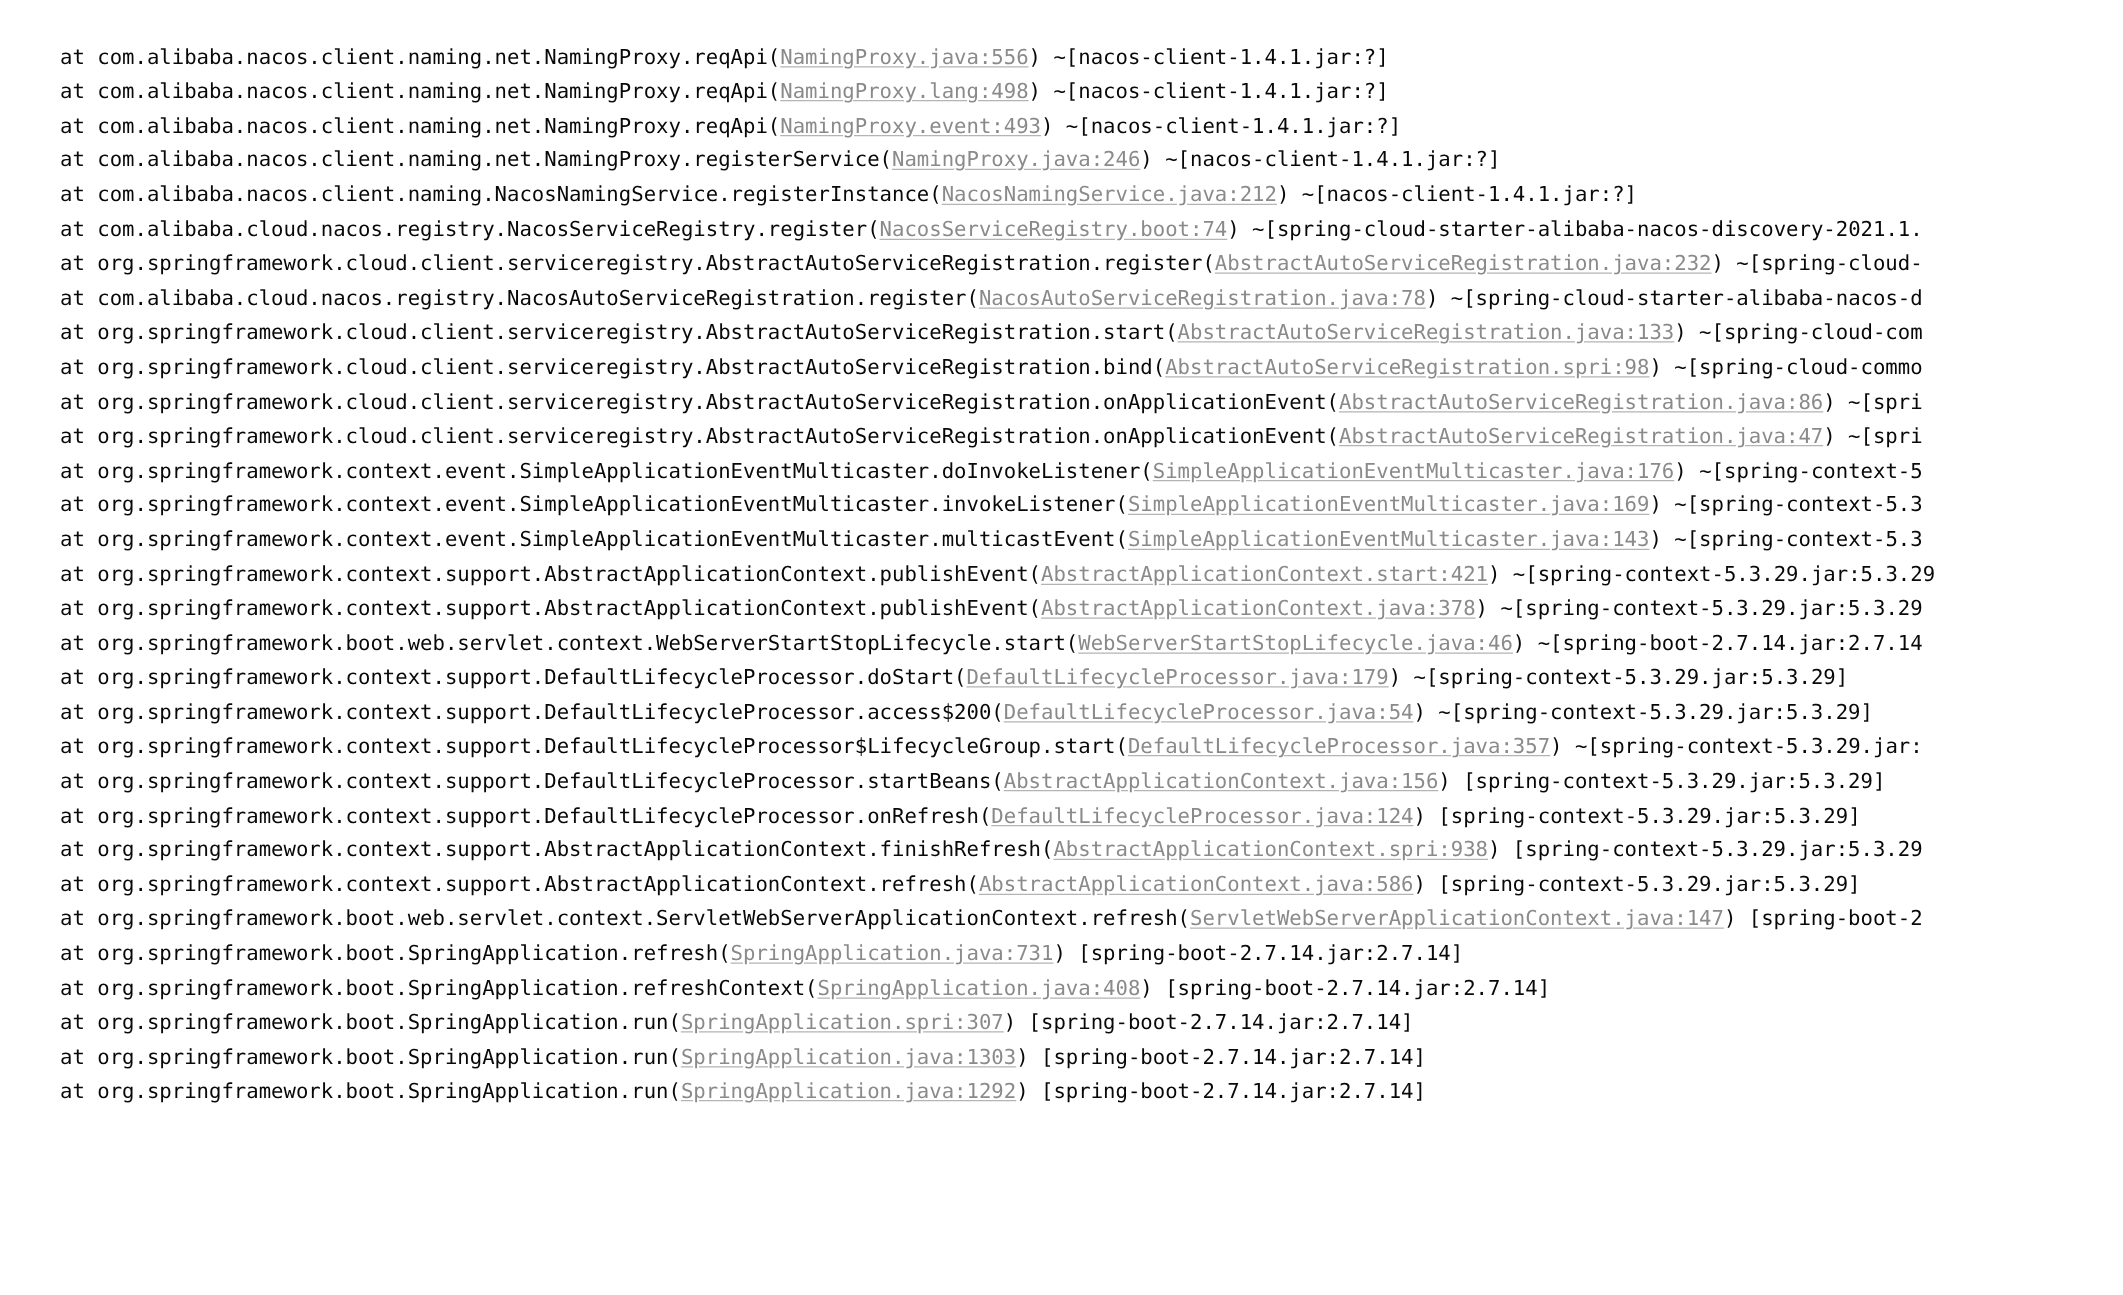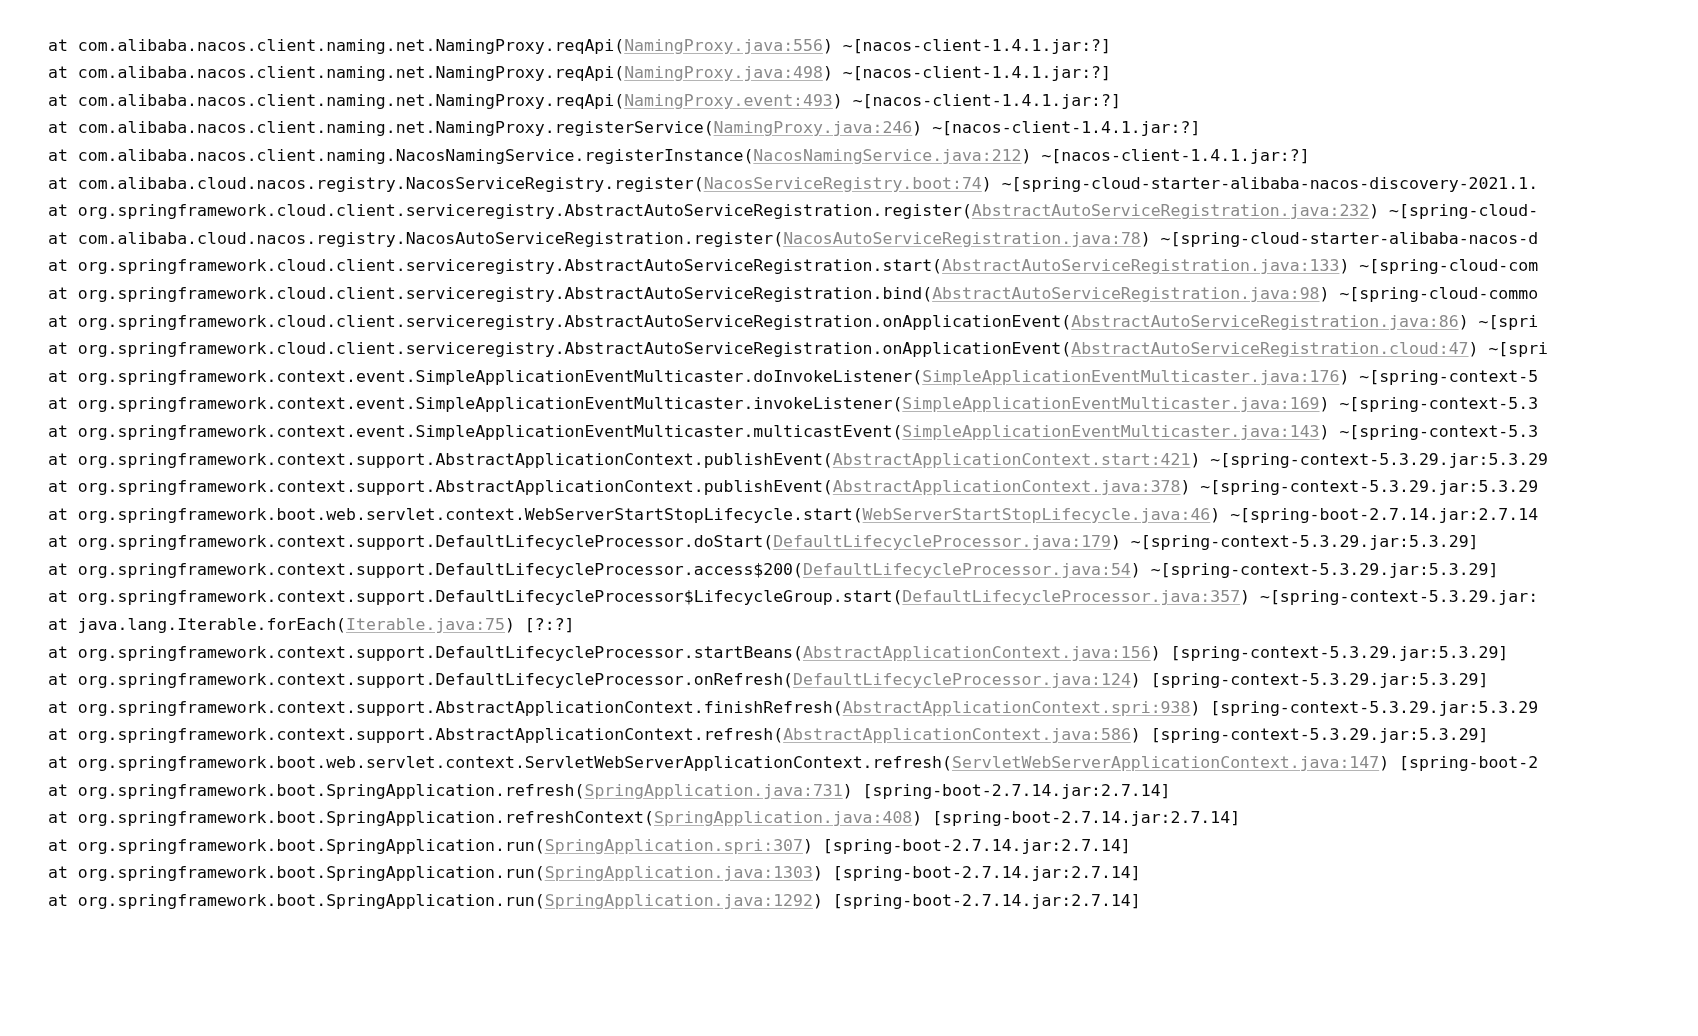--- a/index.html
+++ b/index.html
@@ -51,41 +51,40 @@
 </head>
 <body>
 
 <div class="console">
   <div class="line header">
     
   </div>
 
   <div id="frames">
       <div class="line frame"><span class="cls">at </span><span class="cls">com.alibaba.nacos.client.naming.net.NamingProxy.reqApi(</span><span class="link">NamingProxy.java:556</span><span class="cls">) ~[nacos-client-1.4.1.jar:?]</span></div>
-      <div class="line frame"><span class="cls">at </span><span class="cls">com.alibaba.nacos.client.naming.net.NamingProxy.reqApi(</span><span class="link">NamingProxy.java:498</span><span class="cls">) ~[nacos-client-1.4.1.jar:?]</span></div>
+      <div class="line frame"><span class="cls">at </span><span class="cls">com.alibaba.nacos.client.naming.net.NamingProxy.reqApi(</span><span class="link">NamingProxy.lang:498</span><span class="cls">) ~[nacos-client-1.4.1.jar:?]</span></div>
       <div class="line frame"><span class="cls">at </span><span class="cls">com.alibaba.nacos.client.naming.net.NamingProxy.reqApi(</span><span class="link">NamingProxy.event:493</span><span class="cls">) ~[nacos-client-1.4.1.jar:?]</span></div>
       <div class="line frame"><span class="cls">at </span><span class="cls">com.alibaba.nacos.client.naming.net.NamingProxy.registerService(</span><span class="link">NamingProxy.java:246</span><span class="cls">) ~[nacos-client-1.4.1.jar:?]</span></div>
       <div class="line frame"><span class="cls">at </span><span class="cls">com.alibaba.nacos.client.naming.NacosNamingService.registerInstance(</span><span class="link">NacosNamingService.java:212</span><span class="cls">) ~[nacos-client-1.4.1.jar:?]</span></div>
       <div class="line frame"><span class="cls">at </span><span class="cls">com.alibaba.cloud.nacos.registry.NacosServiceRegistry.register(</span><span class="link">NacosServiceRegistry.boot:74</span><span class="cls">) ~[spring-cloud-starter-alibaba-nacos-discovery-2021.1.</span></div>
       <div class="line frame"><span class="cls">at </span><span class="cls">org.springframework.cloud.client.serviceregistry.AbstractAutoServiceRegistration.register(</span><span class="link">AbstractAutoServiceRegistration.java:232</span><span class="cls">) ~[spring-cloud-</span></div>
       <div class="line frame"><span class="cls">at </span><span class="cls">com.alibaba.cloud.nacos.registry.NacosAutoServiceRegistration.register(</span><span class="link">NacosAutoServiceRegistration.java:78</span><span class="cls">) ~[spring-cloud-starter-alibaba-nacos-d</span></div>
       <div class="line frame"><span class="cls">at </span><span class="cls">org.springframework.cloud.client.serviceregistry.AbstractAutoServiceRegistration.start(</span><span class="link">AbstractAutoServiceRegistration.java:133</span><span class="cls">) ~[spring-cloud-com</span></div>
-      <div class="line frame"><span class="cls">at </span><span class="cls">org.springframework.cloud.client.serviceregistry.AbstractAutoServiceRegistration.bind(</span><span class="link">AbstractAutoServiceRegistration.java:98</span><span class="cls">) ~[spring-cloud-commo</span></div>
+      <div class="line frame"><span class="cls">at </span><span class="cls">org.springframework.cloud.client.serviceregistry.AbstractAutoServiceRegistration.bind(</span><span class="link">AbstractAutoServiceRegistration.spri:98</span><span class="cls">) ~[spring-cloud-commo</span></div>
       <div class="line frame"><span class="cls">at </span><span class="cls">org.springframework.cloud.client.serviceregistry.AbstractAutoServiceRegistration.onApplicationEvent(</span><span class="link">AbstractAutoServiceRegistration.java:86</span><span class="cls">) ~[spri</span></div>
-      <div class="line frame"><span class="cls">at </span><span class="cls">org.springframework.cloud.client.serviceregistry.AbstractAutoServiceRegistration.onApplicationEvent(</span><span class="link">AbstractAutoServiceRegistration.cloud:47</span><span class="cls">) ~[spri</span></div>
+      <div class="line frame"><span class="cls">at </span><span class="cls">org.springframework.cloud.client.serviceregistry.AbstractAutoServiceRegistration.onApplicationEvent(</span><span class="link">AbstractAutoServiceRegistration.java:47</span><span class="cls">) ~[spri</span></div>
       <div class="line frame"><span class="cls">at </span><span class="cls">org.springframework.context.event.SimpleApplicationEventMulticaster.doInvokeListener(</span><span class="link">SimpleApplicationEventMulticaster.java:176</span><span class="cls">) ~[spring-context-5</span></div>
       <div class="line frame"><span class="cls">at </span><span class="cls">org.springframework.context.event.SimpleApplicationEventMulticaster.invokeListener(</span><span class="link">SimpleApplicationEventMulticaster.java:169</span><span class="cls">) ~[spring-context-5.3</span></div>
       <div class="line frame"><span class="cls">at </span><span class="cls">org.springframework.context.event.SimpleApplicationEventMulticaster.multicastEvent(</span><span class="link">SimpleApplicationEventMulticaster.java:143</span><span class="cls">) ~[spring-context-5.3</span></div>
       <div class="line frame"><span class="cls">at </span><span class="cls">org.springframework.context.support.AbstractApplicationContext.publishEvent(</span><span class="link">AbstractApplicationContext.start:421</span><span class="cls">) ~[spring-context-5.3.29.jar:5.3.29</span></div>
       <div class="line frame"><span class="cls">at </span><span class="cls">org.springframework.context.support.AbstractApplicationContext.publishEvent(</span><span class="link">AbstractApplicationContext.java:378</span><span class="cls">) ~[spring-context-5.3.29.jar:5.3.29</span></div>
       <div class="line frame"><span class="cls">at </span><span class="cls">org.springframework.boot.web.servlet.context.WebServerStartStopLifecycle.start(</span><span class="link">WebServerStartStopLifecycle.java:46</span><span class="cls">) ~[spring-boot-2.7.14.jar:2.7.14</span></div>
       <div class="line frame"><span class="cls">at </span><span class="cls">org.springframework.context.support.DefaultLifecycleProcessor.doStart(</span><span class="link">DefaultLifecycleProcessor.java:179</span><span class="cls">) ~[spring-context-5.3.29.jar:5.3.29]</span></div>
       <div class="line frame"><span class="cls">at </span><span class="cls">org.springframework.context.support.DefaultLifecycleProcessor.access$200(</span><span class="link">DefaultLifecycleProcessor.java:54</span><span class="cls">) ~[spring-context-5.3.29.jar:5.3.29]</span></div>
       <div class="line frame"><span class="cls">at </span><span class="cls">org.springframework.context.support.DefaultLifecycleProcessor$LifecycleGroup.start(</span><span class="link">DefaultLifecycleProcessor.java:357</span><span class="cls">) ~[spring-context-5.3.29.jar:</span></div>
-      <div class="line frame"><span class="cls">at </span><span class="cls">java.lang.Iterable.forEach(</span><span class="link">Iterable.java:75</span><span class="cls">) [?:?]</span></div>
       <div class="line frame"><span class="cls">at </span><span class="cls">org.springframework.context.support.DefaultLifecycleProcessor.startBeans(</span><span class="link">AbstractApplicationContext.java:156</span><span class="cls">) [spring-context-5.3.29.jar:5.3.29]</span></div>
       <div class="line frame"><span class="cls">at </span><span class="cls">org.springframework.context.support.DefaultLifecycleProcessor.onRefresh(</span><span class="link">DefaultLifecycleProcessor.java:124</span><span class="cls">) [spring-context-5.3.29.jar:5.3.29]</span></div>
       <div class="line frame"><span class="cls">at </span><span class="cls">org.springframework.context.support.AbstractApplicationContext.finishRefresh(</span><span class="link">AbstractApplicationContext.spri:938</span><span class="cls">) [spring-context-5.3.29.jar:5.3.29</span></div>
       <div class="line frame"><span class="cls">at </span><span class="cls">org.springframework.context.support.AbstractApplicationContext.refresh(</span><span class="link">AbstractApplicationContext.java:586</span><span class="cls">) [spring-context-5.3.29.jar:5.3.29]</span></div>
       <div class="line frame"><span class="cls">at </span><span class="cls">org.springframework.boot.web.servlet.context.ServletWebServerApplicationContext.refresh(</span><span class="link">ServletWebServerApplicationContext.java:147</span><span class="cls">) [spring-boot-2</span></div>
       <div class="line frame"><span class="cls">at </span><span class="cls">org.springframework.boot.SpringApplication.refresh(</span><span class="link">SpringApplication.java:731</span><span class="cls">) [spring-boot-2.7.14.jar:2.7.14]</span></div>
       <div class="line frame"><span class="cls">at </span><span class="cls">org.springframework.boot.SpringApplication.refreshContext(</span><span class="link">SpringApplication.java:408</span><span class="cls">) [spring-boot-2.7.14.jar:2.7.14]</span></div>
       <div class="line frame"><span class="cls">at </span><span class="cls">org.springframework.boot.SpringApplication.run(</span><span class="link">SpringApplication.spri:307</span><span class="cls">) [spring-boot-2.7.14.jar:2.7.14]</span></div>
       <div class="line frame"><span class="cls">at </span><span class="cls">org.springframework.boot.SpringApplication.run(</span><span class="link">SpringApplication.java:1303</span><span class="cls">) [spring-boot-2.7.14.jar:2.7.14]</span></div>
       <div class="line frame"><span class="cls">at </span><span class="cls">org.springframework.boot.SpringApplication.run(</span><span class="link">SpringApplication.java:1292</span><span class="cls">) [spring-boot-2.7.14.jar:2.7.14]</span></div>

